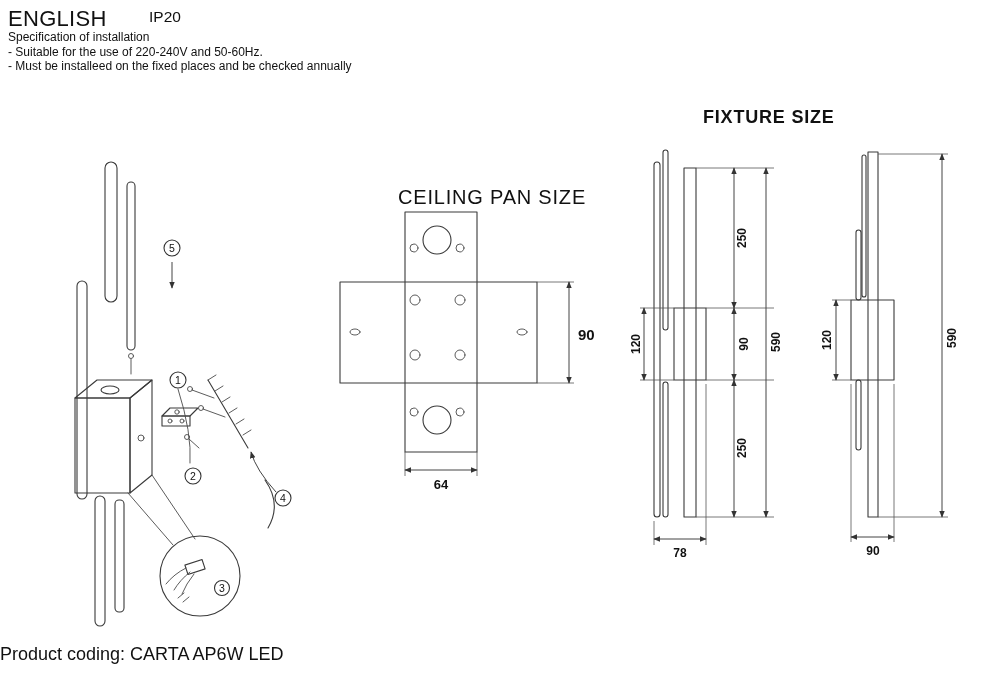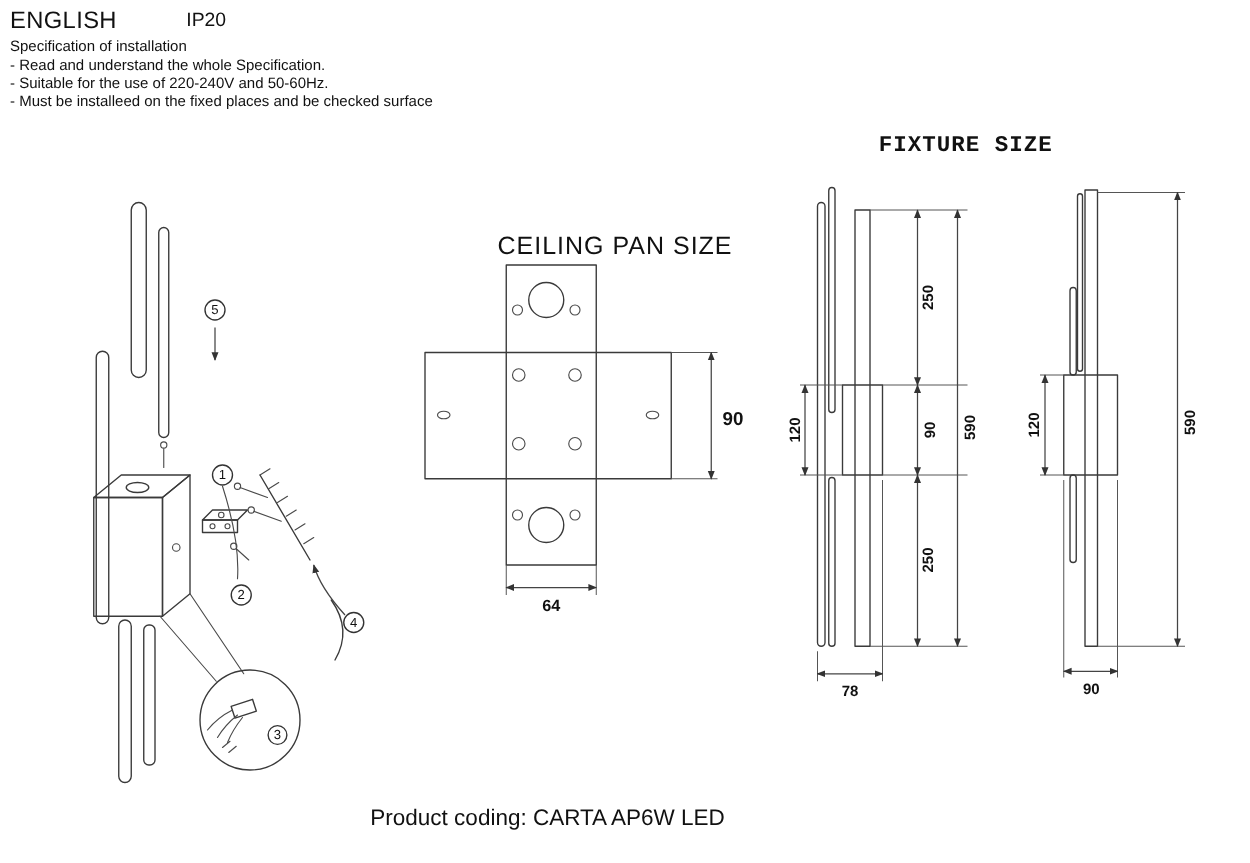--- a/index.html
+++ b/index.html
@@ -1,45 +1,44 @@
 <!DOCTYPE html>
 <html><head>
 <meta charset="utf-8">
 <style>
   html,body{margin:0;padding:0;}
   body{width:1000px;height:690px;position:relative;background:#fff;
        font-family:"Liberation Sans",sans-serif;color:#111;overflow:hidden;}
   .abs{position:absolute;}
-  #hdr-lang{left:8px;top:6px;font-size:19px;letter-spacing:.3px;}
+  #hdr-lang{left:8px;top:6px;font-size:22px;letter-spacing:.3px;}
   #hdr-ip{left:149px;top:8px;font-size:15.5px;}
   #spec{left:8px;top:30px;font-size:12px;line-height:14.6px;white-space:nowrap;}
   #title-ceiling{left:398px;top:186px;font-size:20px;letter-spacing:.8px;}
-  #title-fixture{left:703px;top:107px;font-size:18px;font-weight:bold;letter-spacing:.8px;font-family:Liberation Mono, monospace;}
-  #footer{left:0;top:644px;width:876px;text-align:center;font-size:18px;}
+  #title-fixture{left:703px;top:107px;font-size:18px;font-weight:bold;letter-spacing:.8px;}
+  #footer{left:0;top:644px;width:876px;font-size:18px;}
   svg.abs{overflow:visible;}
   .ln{fill:none;stroke:#3a3a3a;stroke-width:1.1;stroke-linecap:round;stroke-linejoin:round;}
   .lnthin{fill:none;stroke:#4a4a4a;stroke-width:.9;stroke-linecap:round;}
   .dim{fill:none;stroke:#444;stroke-width:1;}
   .ext{fill:none;stroke:#555;stroke-width:.8;}
   .dimtxt{font-size:12px;font-weight:bold;fill:#111;font-family:"Liberation Sans",sans-serif;}
   .dimtxt-lg{font-size:15px;font-weight:bold;fill:#111;font-family:"Liberation Sans",sans-serif;}
   .callout{fill:#fff;stroke:#333;stroke-width:1.1;}
   .callout-txt{font-size:10.5px;fill:#111;font-family:"Liberation Sans",sans-serif;}
 </style>
 </head>
 <body>
 
 <div id="hdr-lang" class="abs">ENGLISH</div>
 <div id="hdr-ip" class="abs">IP20</div>
 
 <div id="spec" class="abs">
   <div>Specification of installation</div>
-  <div>- Read and understand the whole Specification.</div>
   <div>- Suitable for the use of 220-240V and 50-60Hz.</div>
-  <div>- Must be installeed on the fixed places and be checked surface</div>
+  <div>- Must be installeed on the fixed places and be checked annually</div>
 </div>
 
 <div id="title-ceiling" class="abs">CEILING PAN SIZE</div>
 <div id="title-fixture" class="abs">FIXTURE SIZE</div>
 
 <svg class="abs" style="left:40px;top:148px" width="300" height="495" viewBox="0 0 300 495">
   <defs>
     <marker id="ia" viewBox="0 0 10 10" refX="9" refY="5" markerWidth="7" markerHeight="7" orient="auto-start-reverse">
       <path d="M0,1 L10,5 L0,9 z" fill="#333"></path>
     </marker>

